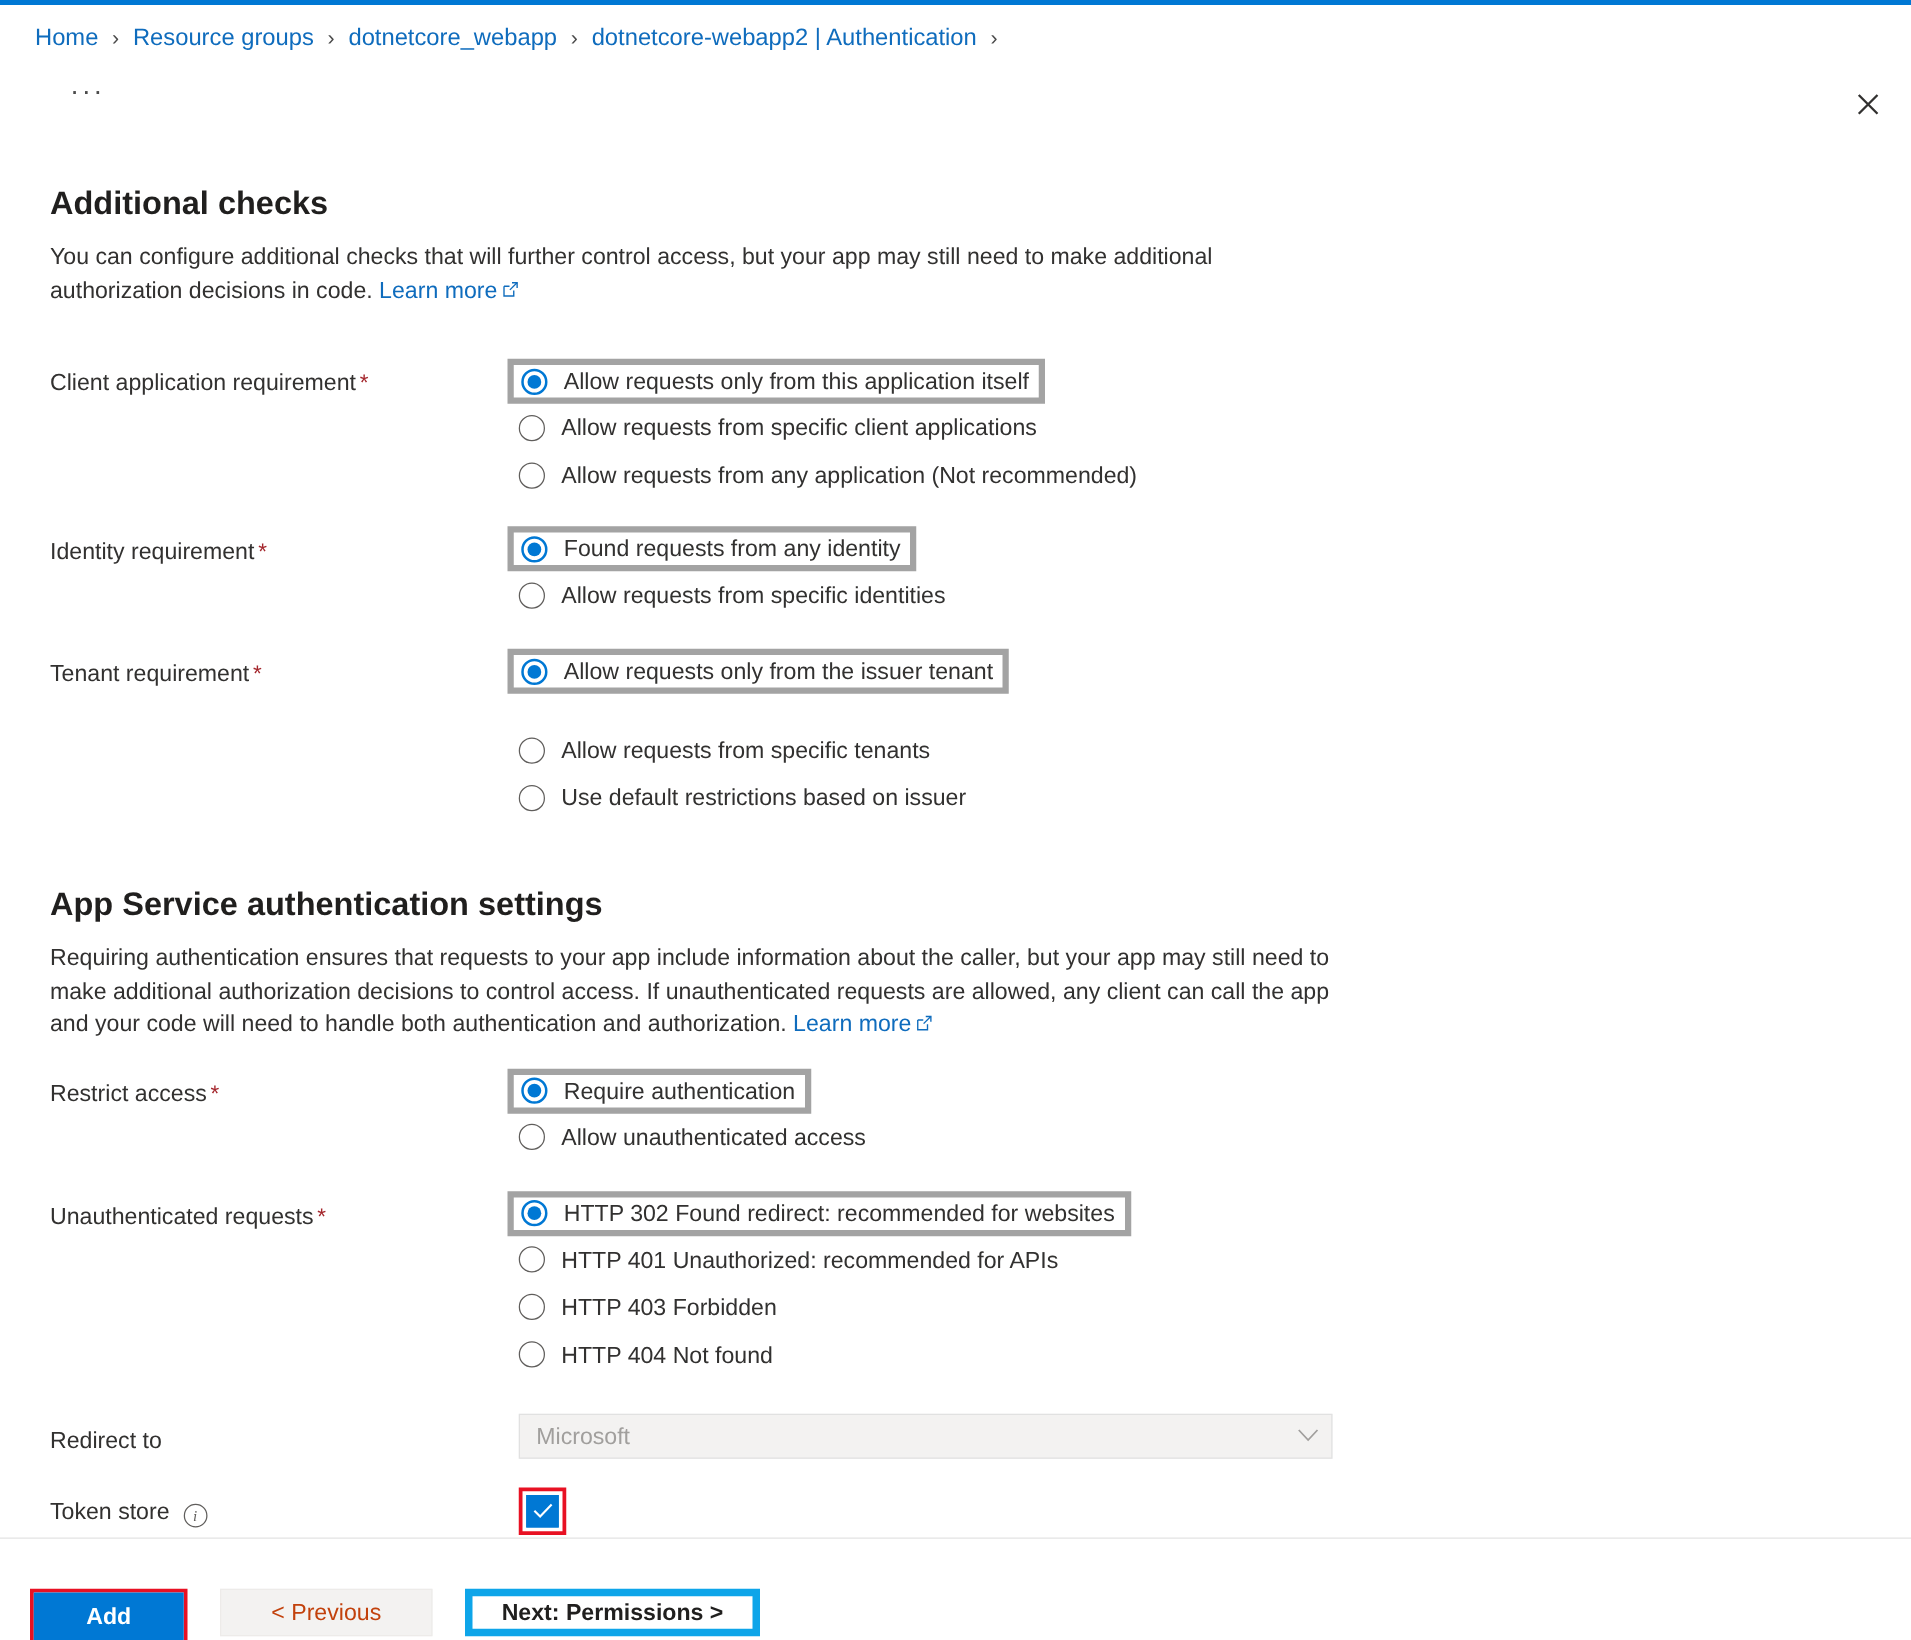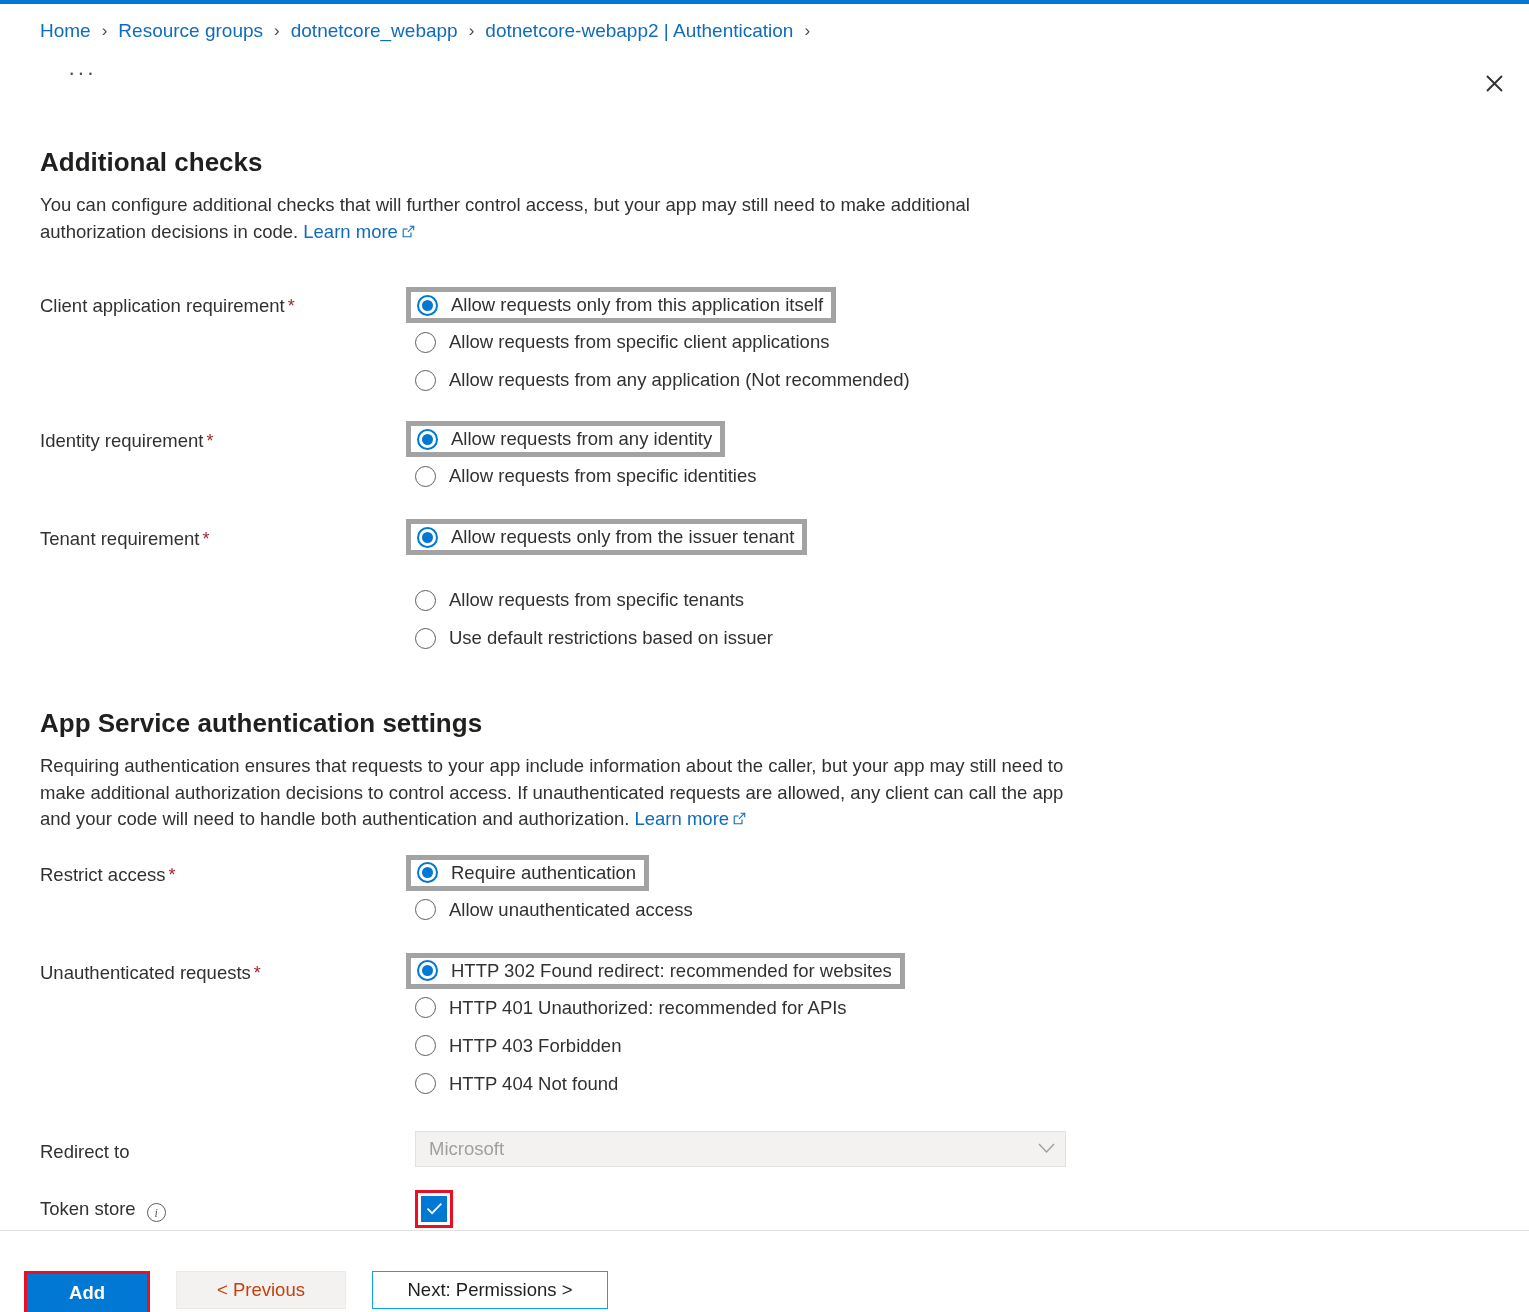--- a/index.html
+++ b/index.html
@@ -19,21 +19,21 @@
     position: absolute;
     inset: 0;
     border-top: 4px solid #0078d4;
     box-sizing: border-box;
     display: flex;
     flex-direction: column;
   }
 
   
   .header {
-    padding: 14px 24px 0 40px;
+    padding: 14px 24px 0 28px;
     flex: 0 0 auto;
     position: relative;
   }
   .breadcrumb {
     font-size: 19px;
     line-height: 26px;
     color: #0f6cbd;
     display: flex;
     align-items: center;
     flex-wrap: nowrap;
@@ -295,23 +295,23 @@
   }
   .btn-disabled {
     background: #f3f2f1;
     color: #c2410c;
     border: 1px solid #edebe9;
     min-width: 170px;
   }
   .btn-default {
     background: #ffffff;
     color: #201f1e;
-    border: 1px solid #0ea5e9;
+    border: 6px solid #0ea5e9;
     min-width: 236px;
-    font-weight: 400;
+    font-weight: 700;
   }
   .spacer-24 { height: 24px; }
 </style>
 </head>
 <body>
 
 <div class="blade">
 
   <div class="header">
     <div class="breadcrumb">
@@ -370,21 +370,21 @@
       </div>
     </div>
 
     <div class="field" style="margin-top:22px;">
       <div class="field-label" style="padding-top:7px;">
         <span>Identity requirement</span><span class="req-star">*</span>
       </div>
       <div class="field-control">
         <div class="radio-row boxed">
           <span class="radio checked"></span>
-          <span class="radio-label">Allow requests from any identity</span>
+          <span class="radio-label">Found requests from any identity</span>
         </div>
         <div class="radio-row">
           <span class="radio"></span>
           <span class="radio-label">Allow requests from specific identities</span>
         </div>
       </div>
     </div>
 
     <div class="field" style="margin-top:24px;">
       <div class="field-label" style="padding-top:7px;">

